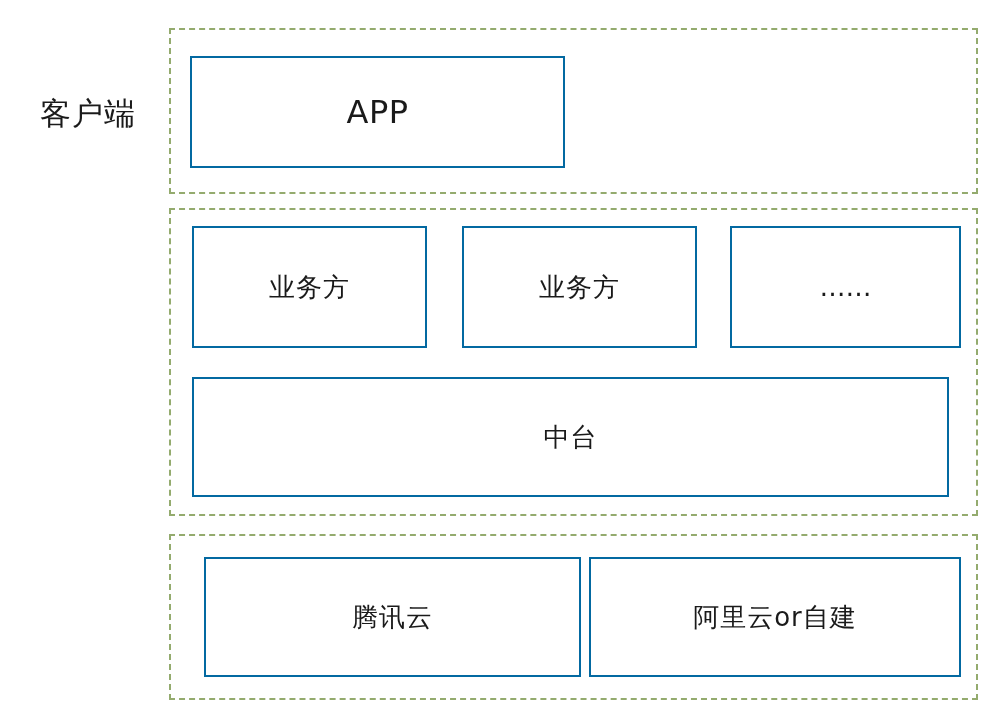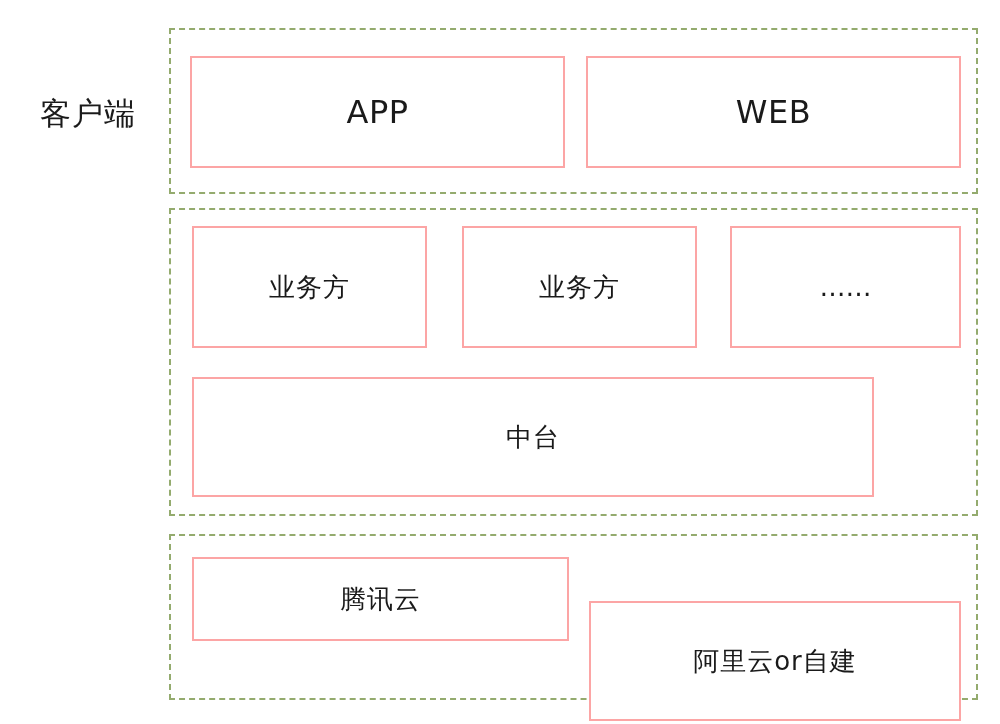--- a/index.html
+++ b/index.html
@@ -37,21 +37,21 @@
     position: absolute;
     box-sizing: border-box;
     border: 2px dashed #94ab6e;
     background: transparent;
   }
 
   
   .node {
     position: absolute;
     box-sizing: border-box;
-    border: 2px solid #fca5a5;
+    border: 2px solid #0369a1;
     background: #ffffff;
     display: flex;
     align-items: center;
     justify-content: center;
   }
   .node-label {
     color: #1a1a1a;
     font-size: 26px;
     line-height: 1;
     letter-spacing: 1px;
@@ -74,49 +74,46 @@
 
   <div class="tier-label" style="left:18px; top:98px; width:140px;">客户端</div>
 
   <div class="group" style="left:169px; top:28px; width:809px; height:166px;">
   </div>
 
   <div class="node" style="left:190px; top:56px; width:375px; height:112px;">
     <span class="node-label latin">APP</span>
   </div>
 
-  <div class="node" style="left:586px; top:56px; width:375px; height:112px;">
-    <span class="node-label latin">WEB</span>
-  </div>
 
 
   <div class="group" style="left:169px; top:208px; width:809px; height:308px;">
   </div>
 
   <div class="node" style="left:192px; top:226px; width:235px; height:122px;">
     <span class="node-label">业务方</span>
   </div>
 
   <div class="node" style="left:462px; top:226px; width:235px; height:122px;">
     <span class="node-label">业务方</span>
   </div>
 
   <div class="node" style="left:730px; top:226px; width:231px; height:122px;">
     <span class="node-label ellipsis">……</span>
   </div>
 
-  <div class="node" style="left:192px; top:377px; width:682px; height:120px;justify-content:center;">
+  <div class="node" style="left:192px; top:377px; width:757px; height:120px;justify-content:center;">
     <span class="node-label">中台</span>
   </div>
 
 
   <div class="group" style="left:169px; top:534px; width:809px; height:166px;">
   </div>
 
-  <div class="node" style="left:192px; top:557px; width:377px; height:84px;">
+  <div class="node" style="left:204px; top:557px; width:377px; height:120px;">
     <span class="node-label">腾讯云</span>
   </div>
 
-  <div class="node" style="left:589px; top:557px; width:372px; height:120px;margin-top:44px;">
+  <div class="node" style="left:589px; top:557px; width:372px; height:120px;">
     <span class="node-label">阿里云or自建</span>
   </div>
 
 </div>
 
 </body></html>

